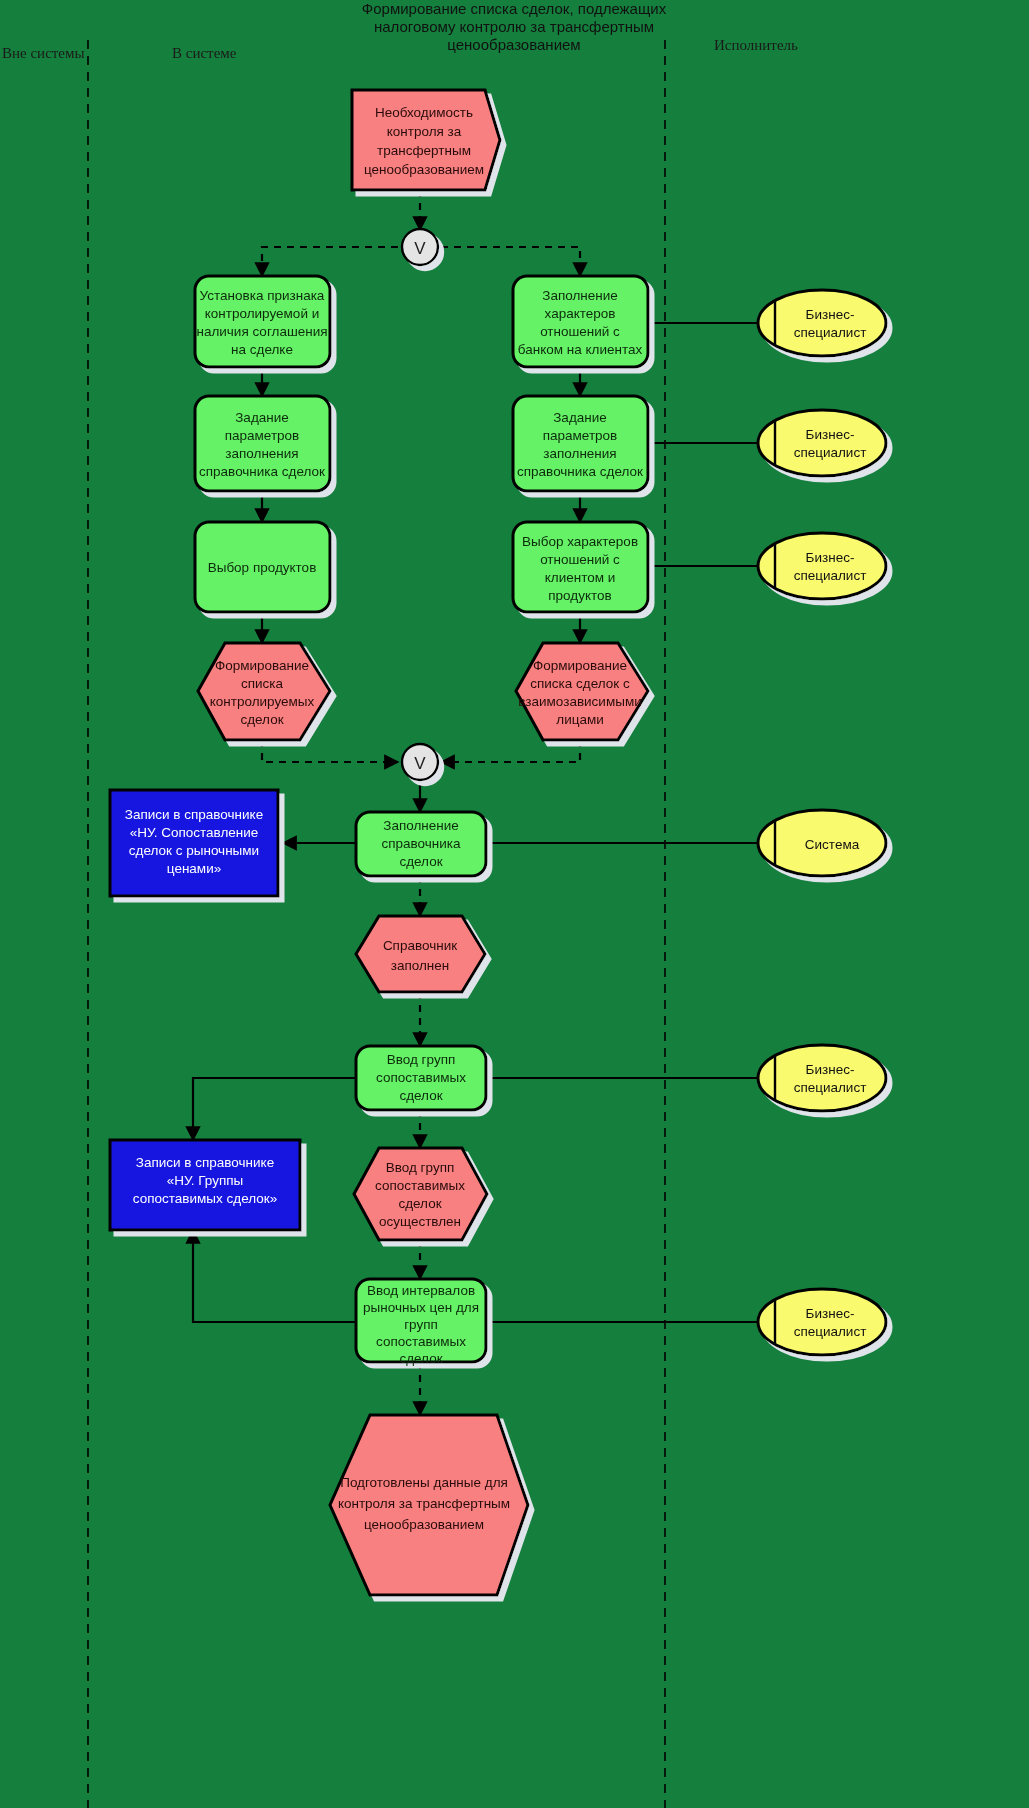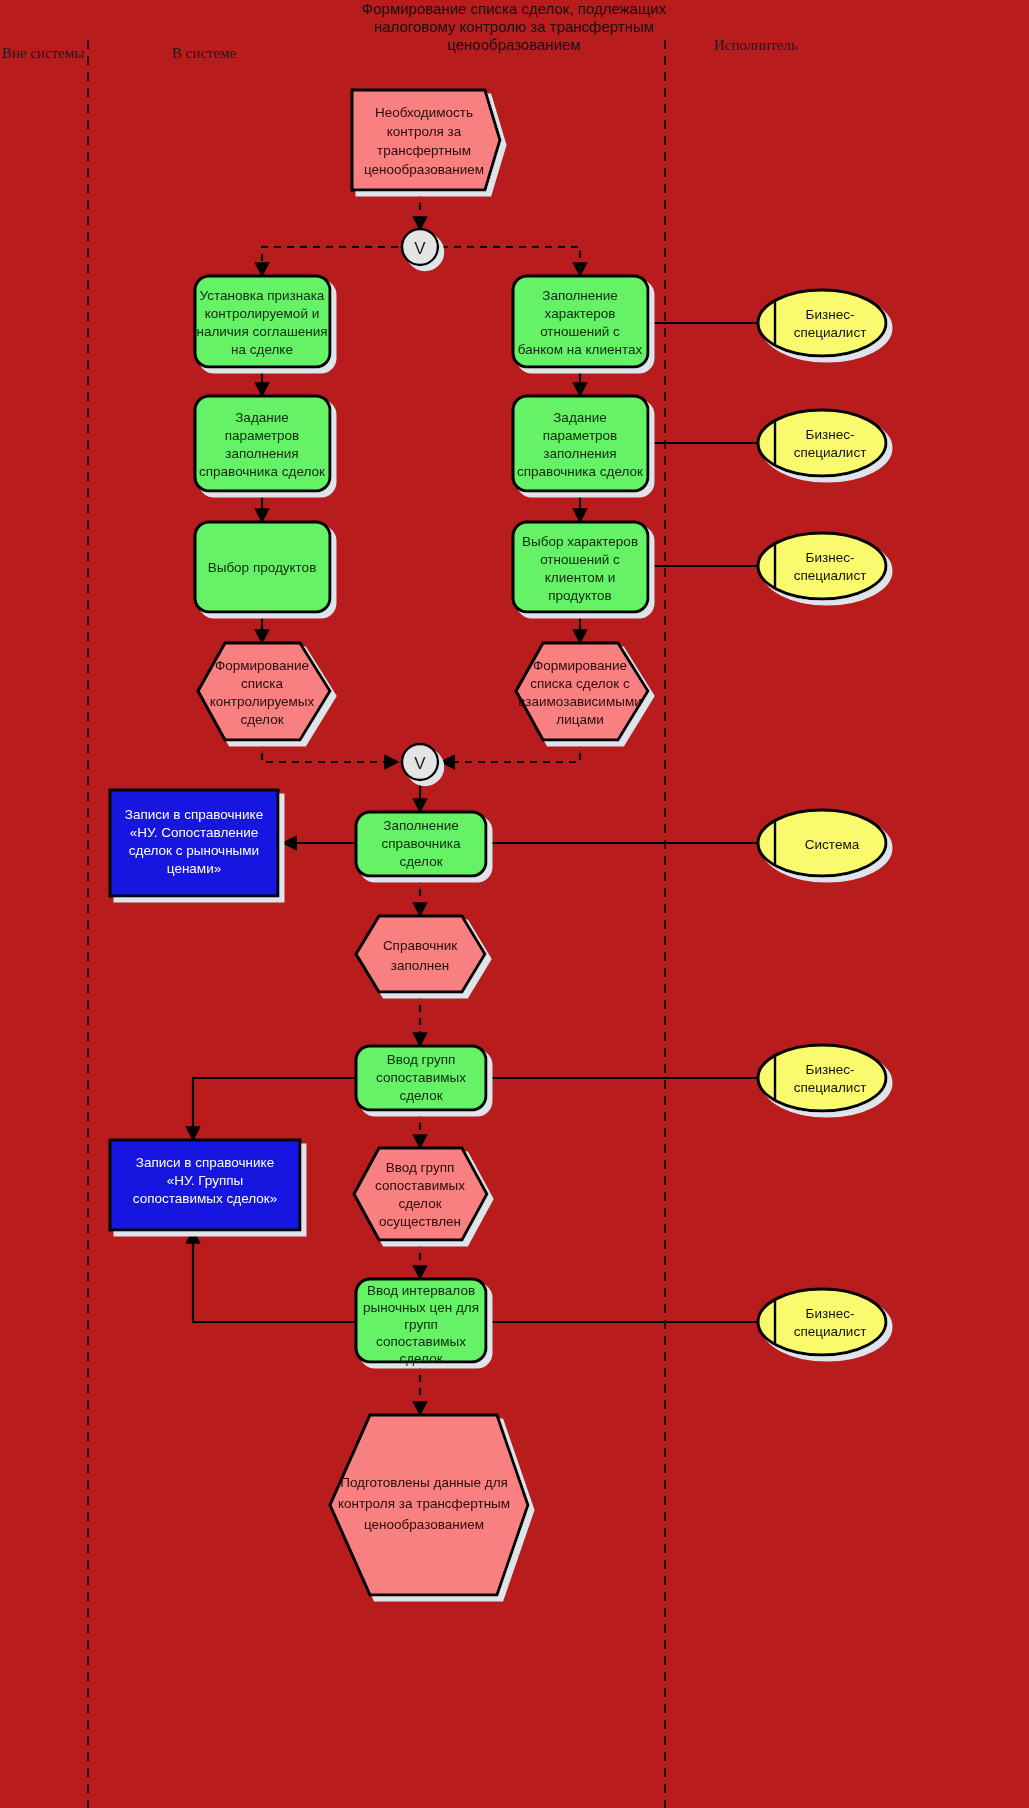--- a/index.html
+++ b/index.html
@@ -1,18 +1,18 @@
 <!DOCTYPE html>
 <html><head>
 <meta charset="utf-8">
 <style>
   html,body{margin:0;padding:0;background:#ffffff;}
   body{width:1029px;height:1808px;position:relative;
        font-family:"Liberation Sans", sans-serif;}
-  #root{position:relative;width:1029px;height:1808px;overflow:hidden;background:#b91c1c;}
+  #root{position:relative;width:1029px;height:1808px;overflow:hidden;background:#15803d;}
   svg{position:absolute;top:0;left:0;width:1029px;height:1808px;}
   .lane-label{font-family:"Liberation Serif", serif;font-size:15px;fill:#1a1a1a;}
   .title{font-family:"Liberation Sans", sans-serif;font-size:15px;fill:#111;}
   .node-text{font-family:"Liberation Sans", sans-serif;font-size:13.5px;fill:#0b2b0b;}
   .node-text-dark{font-family:"Liberation Sans", sans-serif;font-size:13.5px;fill:#2a0b0b;}
   .node-text-white{font-family:"Liberation Sans", sans-serif;font-size:13.5px;fill:#ffffff;}
   .node-text-y{font-family:"Liberation Sans", sans-serif;font-size:13.5px;fill:#111;}
   .gate-text{font-family:"Liberation Sans", sans-serif;font-size:17px;fill:#222;}
 </style>
 </head>

